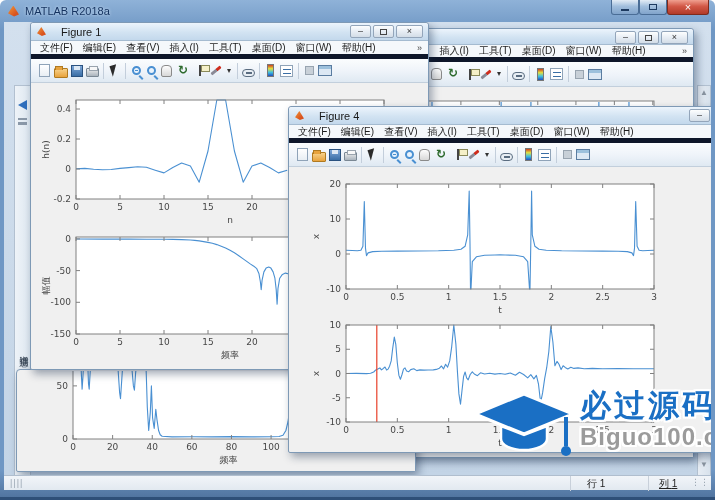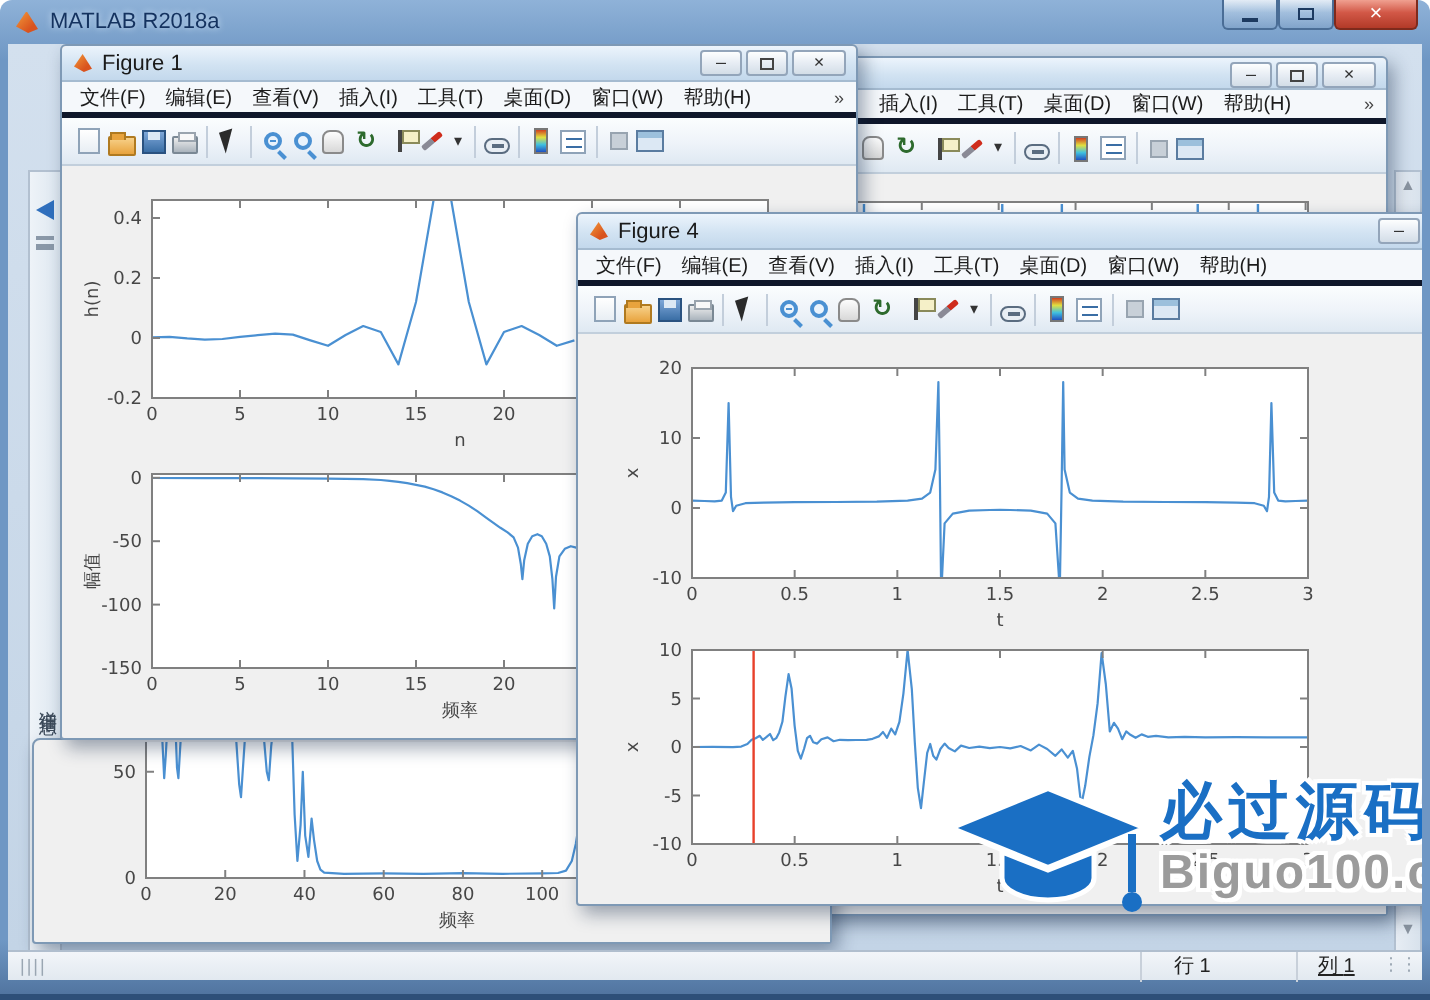--- a/index.html
+++ b/index.html
@@ -36,26 +36,26 @@
   .sr-olist{top:72px;width:9px!important;height:7px;border-top:2px solid #e07b39;border-bottom:2px solid #e07b39;left:2px!important;}
   .sr-circ{top:248px;width:9px!important;height:9px;border:1px solid #98a2ae;border-radius:50%;left:2px!important;text-align:center;line-height:8px;font-size:7px;color:#777;}
   .sr-sup{top:272px;}
   .sr-thumb{top:296px;left:1px!important;width:10px!important;height:52px;background:linear-gradient(90deg,#e8edf3,#cdd7e2);border:1px solid #9fabb8;border-radius:2px;line-height:50px;text-align:center;color:#97a2ae;}
   .sr-down{top:374px;}
 
   
   .fwin{position:absolute;background:#f0f0f0;border:1px solid #7e99b5;border-radius:3px 3px 2px 2px;box-shadow:3px 4px 9px rgba(20,40,70,.4);}
   .ftitle{position:relative;height:18px;background:linear-gradient(#ecf4fc,#d2e3f2 55%,#c3d8ec);border-bottom:1px solid #a5bbd0;border-radius:3px 3px 0 0;display:flex;align-items:center;padding-left:6px;}
   .ftitle .membrane{width:9px;height:9px;margin-right:5px;}
-  .ftitle-text{font-size:11px;color:#1a1a1a;}
+  .ftitle-text{font-size:11px;color:#1a1a1a;margin-left:10px;}
   .fcontrols{position:absolute;top:2px;right:5px;display:flex;gap:2px;}
   .wbtn{width:21px;height:13px;border:1px solid #93a5ba;border-radius:2px;background:linear-gradient(#fdfefe,#e7edf4 50%,#d3dde7);display:flex;align-items:center;justify-content:center;font-size:9px;color:#333;line-height:1;}
   .wbtn.close{width:27px;}
   .maxbox{width:7px;height:6px;border:1px solid #444;display:inline-block;}
-  .menubar{height:18px;background:#f5f8fb;border-bottom:3px solid #0f172a;display:flex;align-items:center;padding-left:4px;white-space:nowrap;overflow:hidden;}
+  .menubar{height:18px;background:#f5f8fb;border-bottom:5px solid #0f172a;display:flex;align-items:center;padding-left:4px;white-space:nowrap;overflow:hidden;}
   .menu-item{font-size:10px;color:#1c1c1c;padding:2px 5px;}
   .menu-more{margin-left:auto;padding-right:6px;font-size:9px;color:#444;}
   .toolbar{height:24px;background:linear-gradient(#fbfdfe,#eef3f9 55%,#dfe9f2);border-bottom:1px solid #c2cfdc;display:flex;align-items:center;padding-left:5px;overflow:hidden;}
   .fclient{position:absolute;left:2px;bottom:2px;background:#f0f0f0;overflow:hidden;}
 
   
   #fig1{left:26px;top:0;width:399px;height:348px;z-index:3;}
   #fig1 .fclient{top:60px;width:395px;height:286px;}
   #fig4{left:284px;top:84px;width:480px;height:347px;z-index:4;}
   #fig4 .fclient{top:60px;width:400px;height:285px;}

